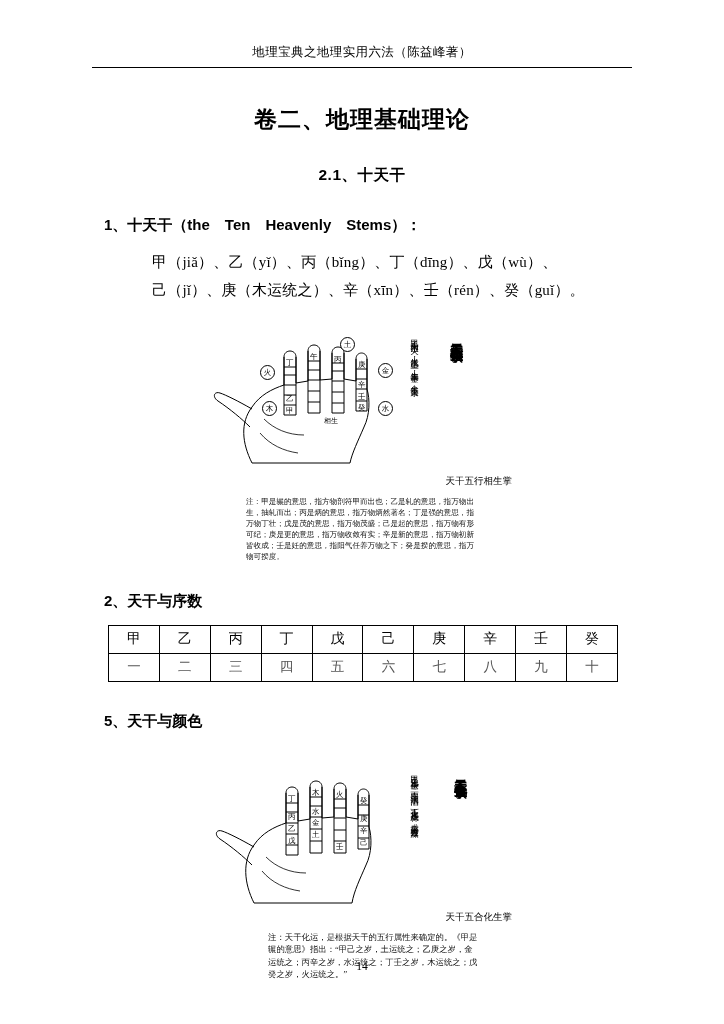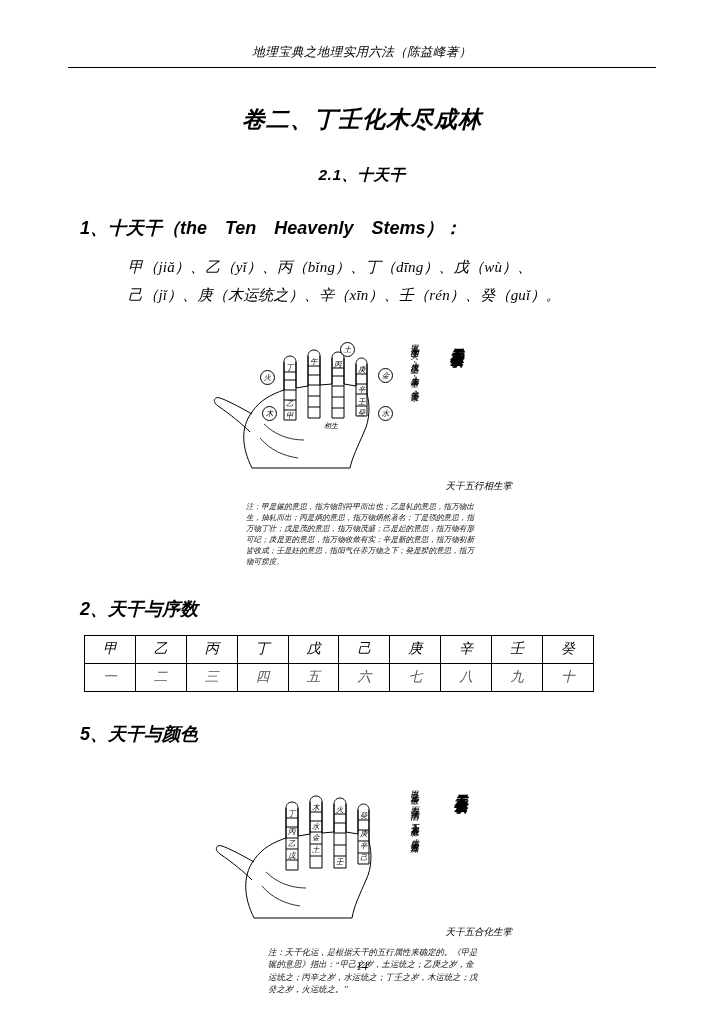--- a/index.html
+++ b/index.html
@@ -13,22 +13,21 @@
     font-family: "Liberation Serif", "DejaVu Serif", serif;
     color: #000;
     position: relative;
     overflow: hidden;
   }
   .page {
     width: 724px;
     height: 1024px;
     position: relative;
     box-sizing: border-box;
-    padding: 0 68px;
-    font-style: italic;
+    padding: 0 92px;
   }
   
   .header {
     padding-top: 44px;
     text-align: center;
     font-size: 12.5px;
     letter-spacing: 0.4px;
     color: #000;
   }
   .header-rule {
@@ -49,21 +48,21 @@
     font-family: "Liberation Sans", sans-serif;
     font-size: 15.5px;
     font-weight: bold;
     text-align: center;
     margin: 30px 0 0 0;
     letter-spacing: 0.5px;
   }
   
   .item-head {
     font-family: "Liberation Sans", sans-serif;
-    font-size: 18px;
+    font-size: 15px;
     font-weight: bold;
     margin: 30px 0 0 12px;
   }
   .stems-block {
     font-size: 15px;
     line-height: 1.85;
     margin: 14px 0 4px 60px;
     letter-spacing: 0.2px;
   }
   .colors-line {
@@ -185,21 +184,21 @@
 </head>
 <body>
 
 <div class="page">
 
   <div class="header">
     <div>地理宝典之地理实用六法（陈益峰著）</div>
     <div class="header-rule"></div>
   </div>
 
-  <h1 class="doc-title">卷二、丁壬化木尽成林</h1>
+  <h1 class="doc-title">卷二、地理基础理论</h1>
   <h2 class="sec-title">2.1、十天干</h2>
 
   <div class="item-head">1、十天干（the　Ten　Heavenly　Stems）：</div>
 
   <div class="stems-block">
     <div>甲（jiǎ）、乙（yǐ）、丙（bǐng）、丁（dīng）、戊（wù）、</div>
     <div>己（jǐ）、庚（木运统之）、辛（xīn）、壬（rén）、癸（guǐ）。</div>
   </div>
 
   <div class="figure">

